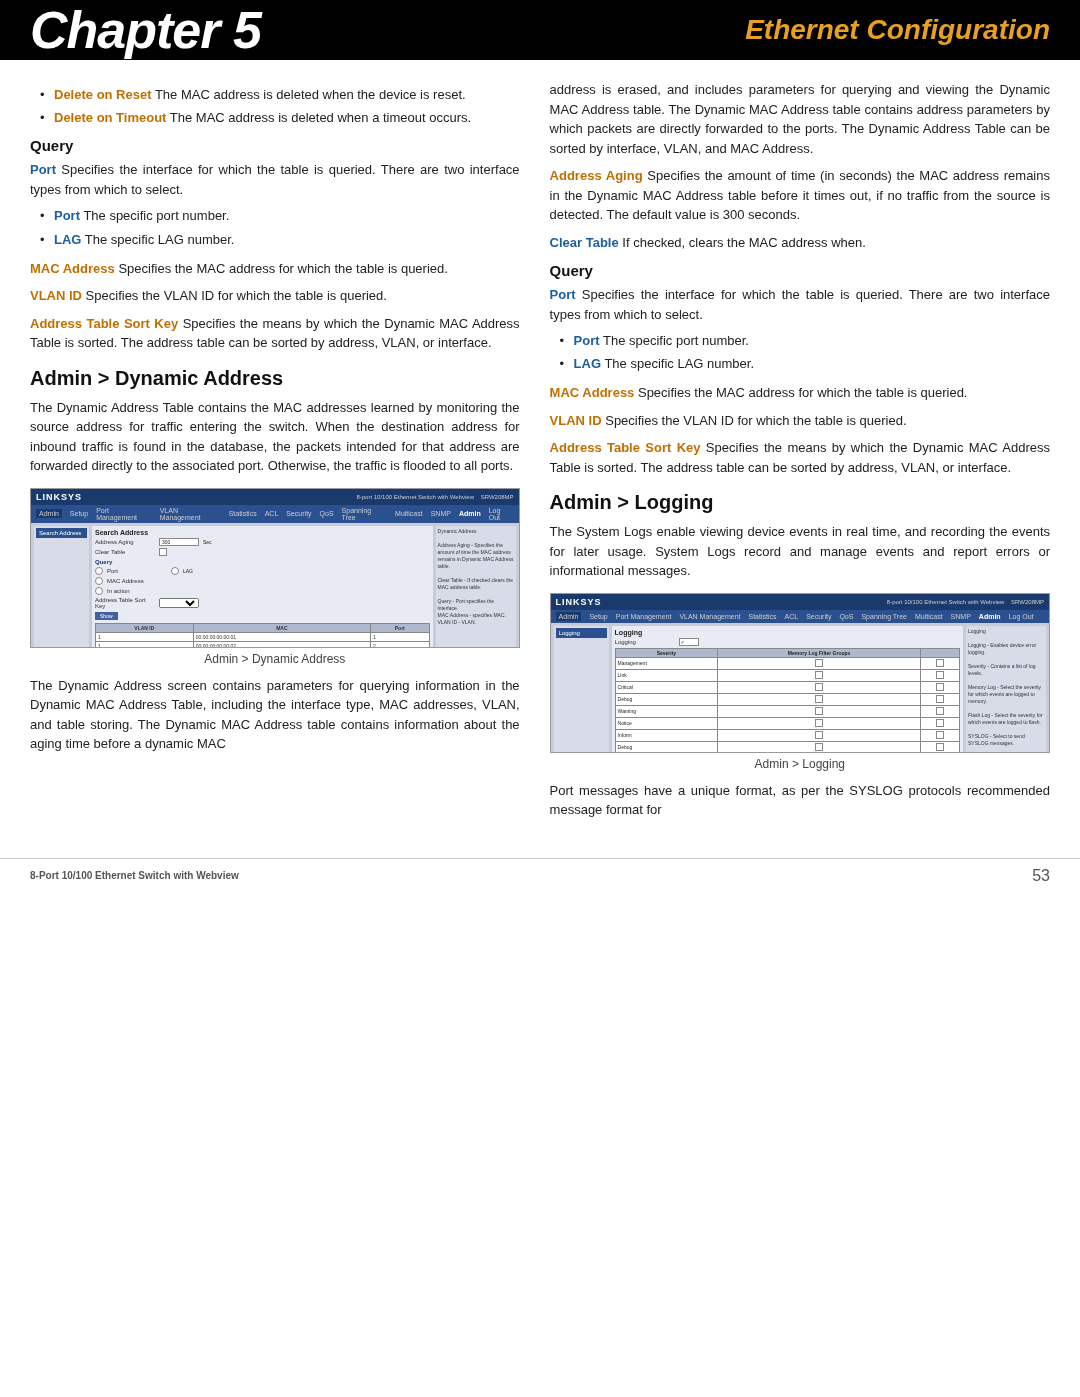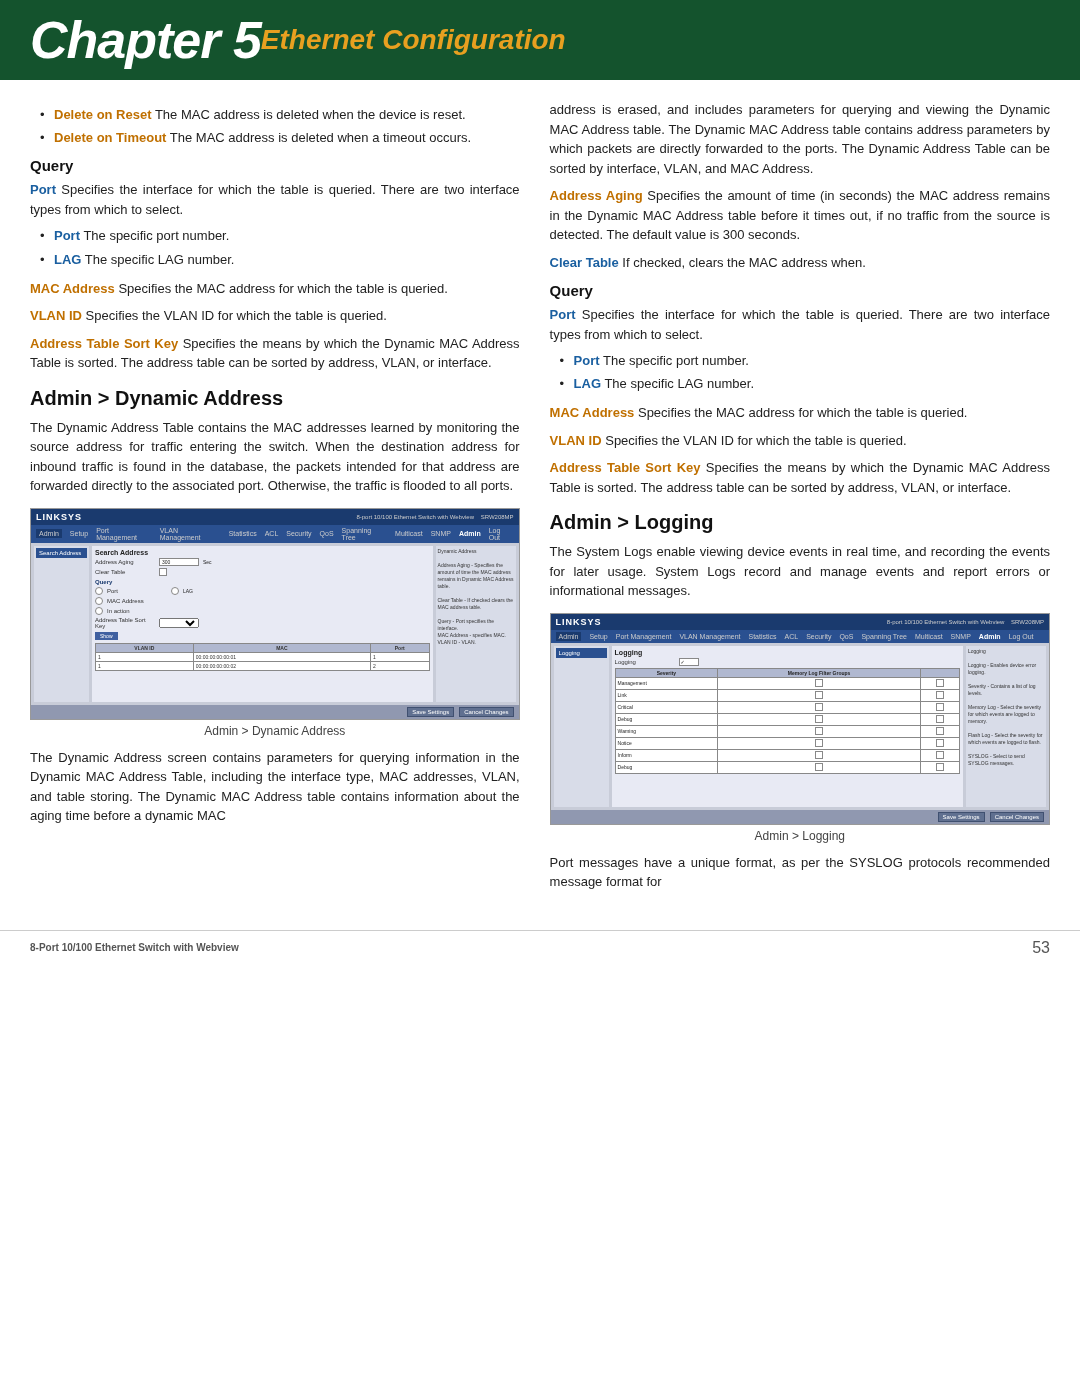--- a/index.html
+++ b/index.html
@@ -7,26 +7,26 @@
       font-family: Arial, Helvetica, sans-serif;
       font-size: 13px;
       background: #fff;
       color: #222;
       width: 1080px;
       min-height: 1397px;
     }
 
     
     .header {
-      background: #14532d;
+      background: #000000;
       display: flex;
       align-items: center;
-      justify-content: flex-start;
+      justify-content: space-between;
       padding: 10px 30px;
-      height: 80px;
+      height: 60px;
     }
     .header-chapter {
       color: #fff;
       font-size: 52px;
       font-weight: bold;
       font-style: italic;
       letter-spacing: -1px;
     }
     .header-title {
       color: #e8a020;
@@ -96,21 +96,21 @@
       font-weight: bold;
       margin: 10px 0 6px 0;
       color: #111;
     }
 
     
     .screenshot-box {
       border: 1px solid #999;
       background: #e8eaf0;
       width: 100%;
-      height: 212px;
+      height: 160px;
       margin: 12px 0 4px 0;
       display: flex;
       align-items: flex-start;
       justify-content: flex-start;
       overflow: hidden;
       position: relative;
     }
     .screenshot-inner {
       width: 100%;
       height: 100%;

